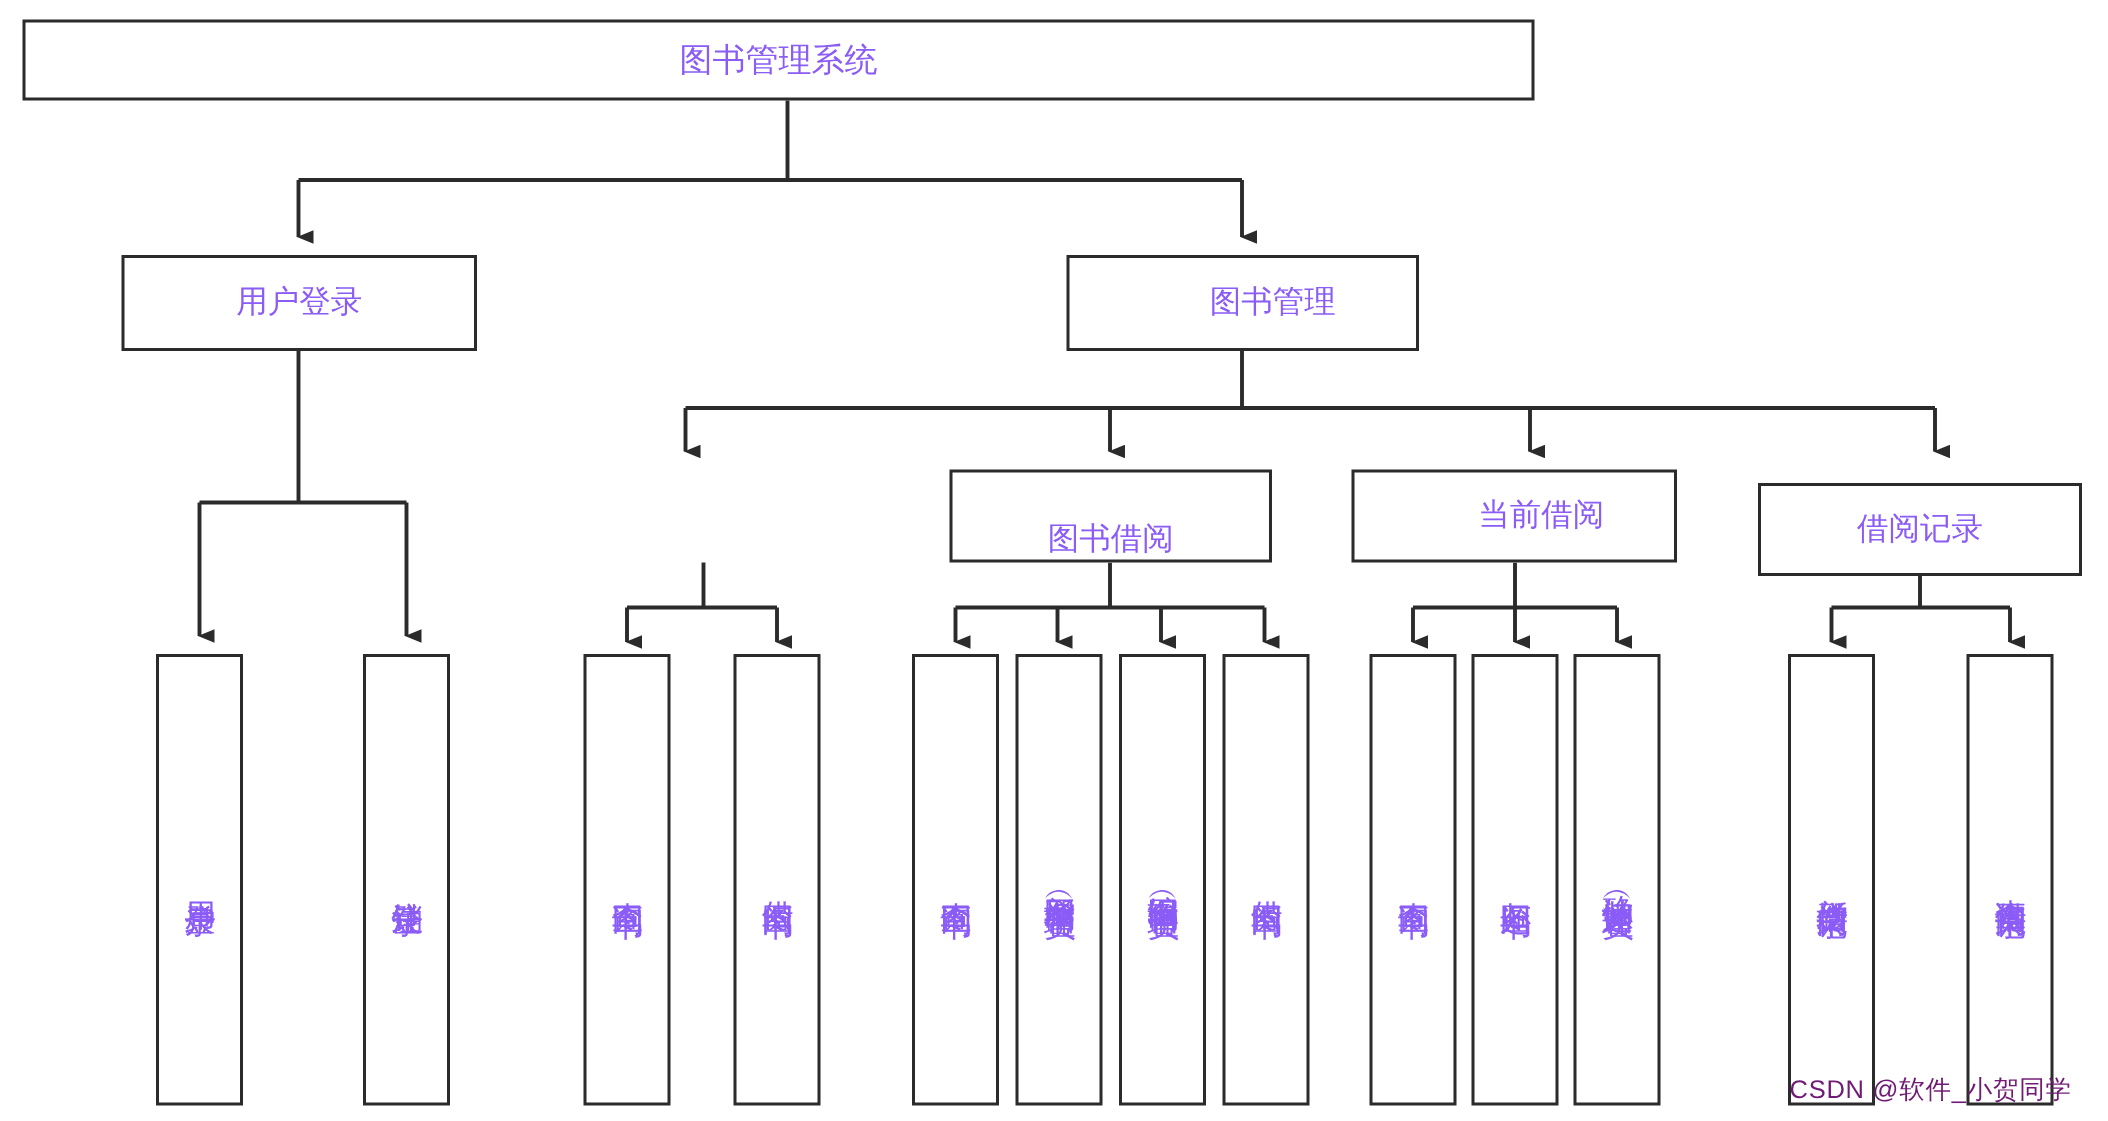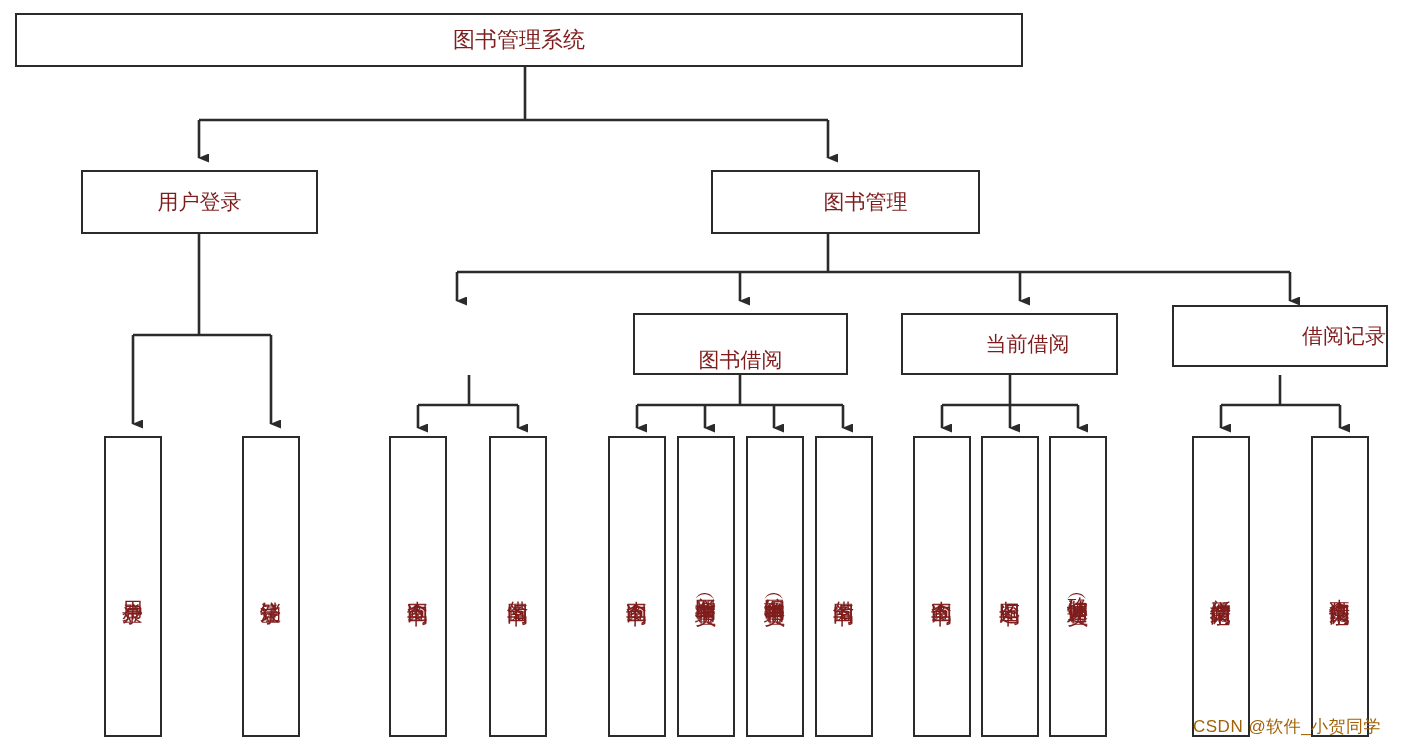--- a/index.html
+++ b/index.html
@@ -27,21 +27,21 @@
   }
   .node {
     position: absolute;
     box-sizing: border-box;
     background: #ffffff;
     border: 2.5px solid #2b2b2b;
     display: flex;
     align-items: center;
     justify-content: center;
     text-align: center;
-    color: #7f1d1d;
+    color: #8b5cf6;
     line-height: 1.18;
   }
   .node.h {
     font-size: 21px;
   }
   .node.root {
     font-size: 22px;
   }
   .node.v {
     writing-mode: vertical-rl;
@@ -52,21 +52,21 @@
     line-height: 1.0;
   }
   .node.v .vtext {
     writing-mode: vertical-rl;
     text-orientation: upright;
     display: block;
   }
   .watermark {
     position: absolute;
     font-size: 17px;
-    color: #a16207;
+    color: #701a75;
     white-space: nowrap;
     letter-spacing: 0.5px;
   }
 </style>
 </head>
 <body>
 
 <div id="canvas">
 
   <svg id="wires" viewBox="0 0 1405 747" xmlns="http://www.w3.org/2000/svg">
@@ -120,31 +120,31 @@
     </g>
   </svg>
 
   <div class="node root" style="left:15px; top:13px; width:1008px; height:54px;">
     <span>图书管理系统</span>
   </div>
 
   <div class="node h" style="left:81px; top:170px; width:237px; height:64px;">
     <span>用户登录</span>
   </div>
-  <div class="node h" style="left:711px; top:170px; width:269px; height:64px;padding-left:40px;">
+  <div class="node h" style="left:711px; top:170px; width:235px; height:64px;padding-left:40px;">
     <span>图书管理</span>
   </div>
 
   <div class="node h" style="left:633px; top:313px; width:215px; height:62px;align-items:flex-end;">
     <span>图书借阅</span>
   </div>
   <div class="node h" style="left:901px; top:313px; width:217px; height:62px;padding-left:36px;">
     <span>当前借阅</span>
   </div>
-  <div class="node h" style="left:1172px; top:305px; width:216px; height:62px;justify-content:flex-end;">
+  <div class="node h" style="left:1172px; top:322px; width:216px; height:62px;">
     <span>借阅记录</span>
   </div>
 
   <div class="node v" style="left:104px; top:436px; width:58px; height:301px;">
     <span class="vtext">用户登录</span>
   </div>
   <div class="node v" style="left:242px; top:436px; width:58px; height:301px;">
     <span class="vtext">注销登录</span>
   </div>
 

